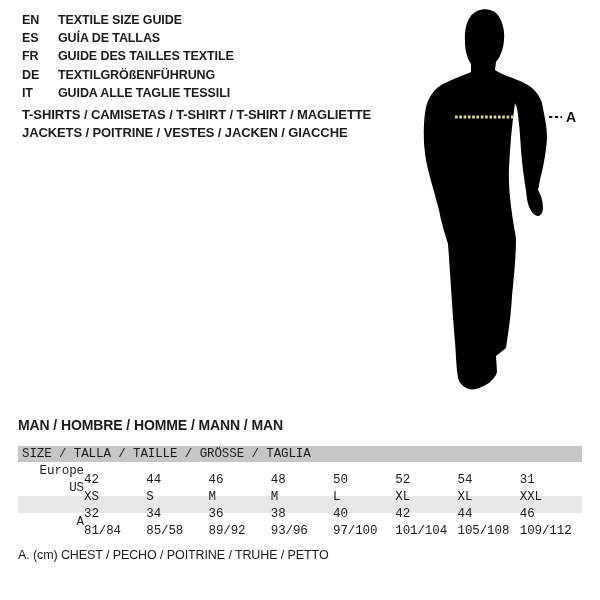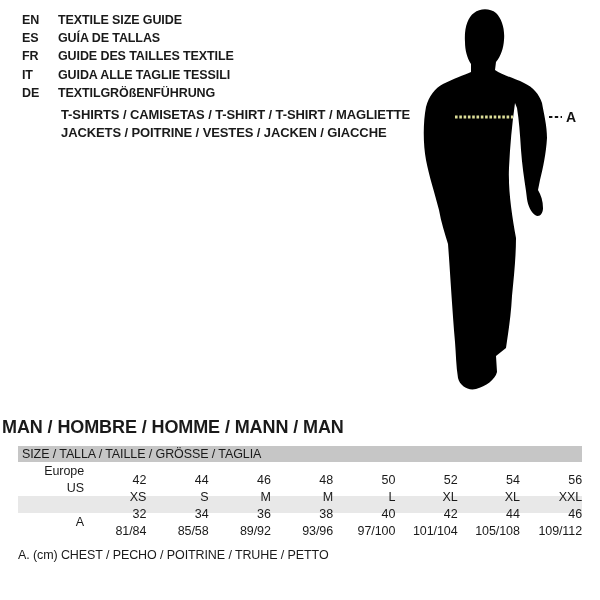--- a/index.html
+++ b/index.html
@@ -9,41 +9,41 @@
     position:relative; width:600px; height:600px; background:#ffffff;
     overflow:hidden; letter-spacing:-0.1px;border-radius:7px;
   }
 
   
   .lang-list { position:absolute; left:22px; top:11px; }
   .lang-row { display:flex; height:18.2px; align-items:center; font-size:12.5px; font-weight:700; }
   .lang-code { width:36px; }
 
   
-  .categories { position:absolute; left:22px; top:105px;margin-left:39px; }
+  .categories { position:absolute; left:22px; top:105px; }
   .category-line { height:18.5px; font-size:13px; font-weight:700; display:flex; align-items:center; }
 
   
   .figure { position:absolute; left:410px; top:4px; width:172px; height:392px; }
   .figure svg { display:block; }
   .figure text { font-family:"Liberation Sans","DejaVu Sans",sans-serif; font-size:14px; font-weight:600; fill:#111; }
 
   
-  .section-title { position:absolute; left:2px; top:417px; font-size:18px; font-weight:700; }
+  .section-title { position:absolute; left:18px; top:417px; font-size:14px; font-weight:700; }
 
   
-  .size-table { position:absolute; left:18px; top:446px; width:564px; font-size:12.5px; }
+  .size-table { position:absolute; left:18px; top:446px; width:564px; font-size:12.5px;font-family:Liberation Mono, monospace; }
   .thead {
     height:16px; background:var(--header-bar,#c6c6c6);
     display:flex; align-items:center; padding-left:4px; font-weight:400;
   }
   .trow { height:17px; display:flex; align-items:center; }
   .trow.stripe { background:var(--stripe-row,#e8e8e8); }
   .tlabel { width:66px; padding-left:4px;text-align:right; }
-  .tcell { flex:1; text-align:right;margin-top:19px; }
+  .tcell { flex:1; text-align:left;margin-top:19px; }
 
   
   .footnote { position:absolute; left:18px; top:548px; font-size:12.5px; font-weight:400; }
 </style>
 </head>
 <body>
 
 <div class="page">
 
   <div class="lang-list">
@@ -53,26 +53,26 @@
     </div>
     <div class="lang-row">
       <span class="lang-code">ES</span>
       <span class="lang-label">GUÍA DE TALLAS</span>
     </div>
     <div class="lang-row">
       <span class="lang-code">FR</span>
       <span class="lang-label">GUIDE DES TAILLES TEXTILE</span>
     </div>
     <div class="lang-row">
+      <span class="lang-code">DE</span>
+      <span class="lang-label">TEXTILGRÖßENFÜHRUNG</span>
+    </div>
+    <div class="lang-row">
       <span class="lang-code">IT</span>
       <span class="lang-label">GUIDA ALLE TAGLIE TESSILI</span>
-    </div>
-    <div class="lang-row">
-      <span class="lang-code">DE</span>
-      <span class="lang-label">TEXTILGRÖßENFÜHRUNG</span>
     </div>
   </div>
 
   <div class="categories">
     <div class="category-line">T-SHIRTS / CAMISETAS / T-SHIRT / T-SHIRT / MAGLIETTE</div>
     <div class="category-line">JACKETS / POITRINE / VESTES / JACKEN / GIACCHE</div>
   </div>
 
   <div class="figure">
     <svg viewBox="0 0 172 392" width="172" height="392">
@@ -126,21 +126,21 @@
 
     <div class="trow">
       <div class="tlabel">Europe</div>
       <div class="tcell">42</div>
       <div class="tcell">44</div>
       <div class="tcell">46</div>
       <div class="tcell">48</div>
       <div class="tcell">50</div>
       <div class="tcell">52</div>
       <div class="tcell">54</div>
-      <div class="tcell">56</div>
+      <div class="tcell">31</div>
     </div>
 
     <div class="trow">
       <div class="tlabel">US</div>
       <div class="tcell">XS</div>
       <div class="tcell">S</div>
       <div class="tcell">M</div>
       <div class="tcell">M</div>
       <div class="tcell">L</div>
       <div class="tcell">XL</div>

